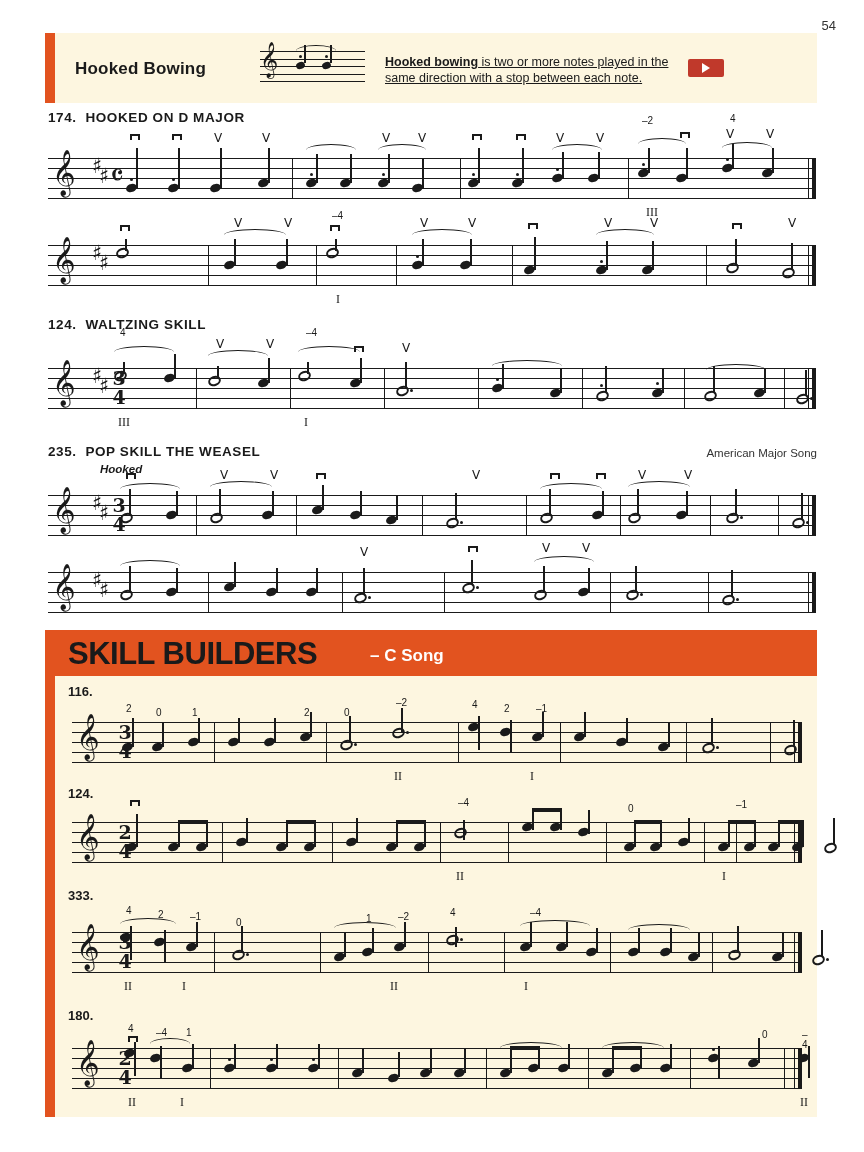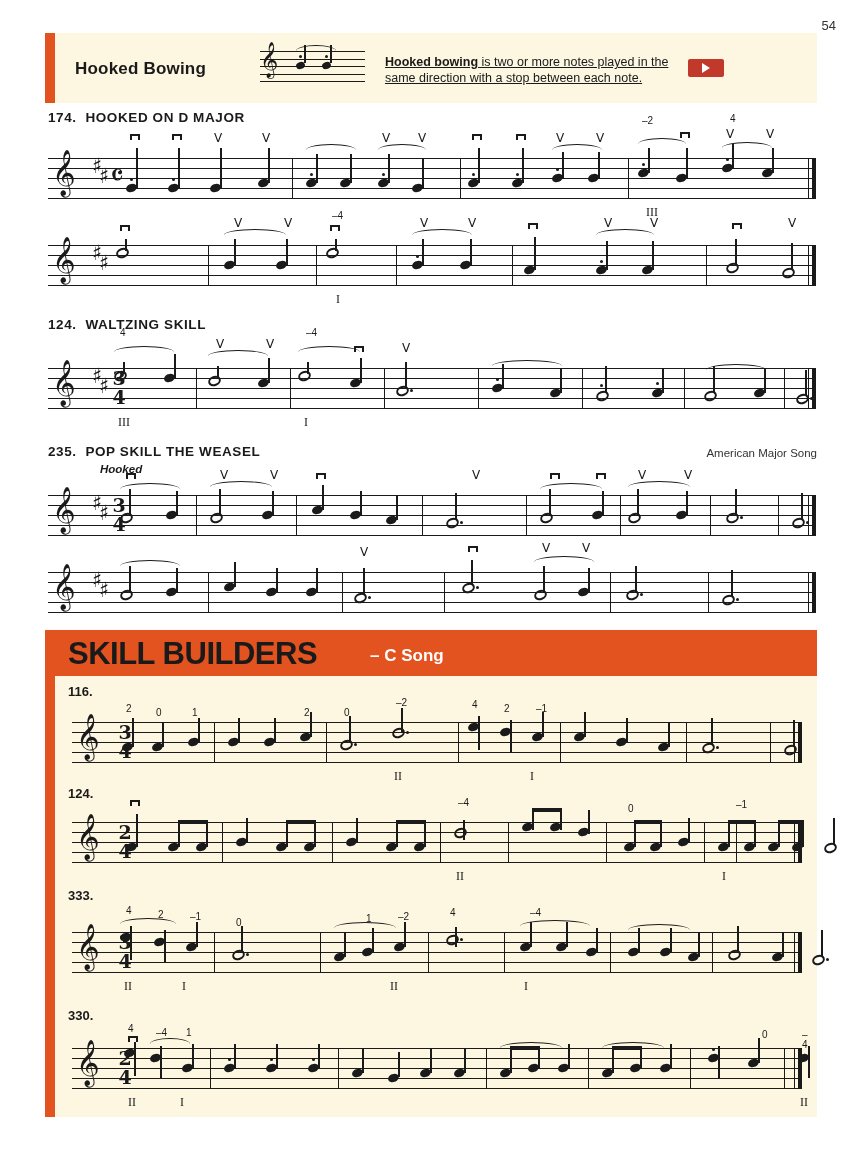--- a/index.html
+++ b/index.html
@@ -807,21 +807,21 @@
 
     <div class="note hollow" style="left:740px;top:23px;"></div>
       <div class="stem" style="left:749px;top:-2px;height:27px;"></div>
     <div class="dot" style="left:754px;top:26px;"></div>
     <div class="endbar" style="left:722px;">
         <div class="thin"></div>
         <div class="thick"></div>
       </div>
   </div>
 
-  <div class="sb-num" style="left:68px;top:1008px;">330.</div>
+  <div class="sb-num" style="left:68px;top:1008px;">180.</div>
   <div class="system" style="left:72px;top:1048px;width:730px;height:41px;">
     <div class="staff-lines">
         <i></i>
         <i></i>
         <i></i>
         <i></i>
         <i></i>
       </div>
     <div class="clef" style="left:4px;top:-6px;">𝄞</div>
     <div class="meter" style="left:44px;top:1px;width:18px;">

